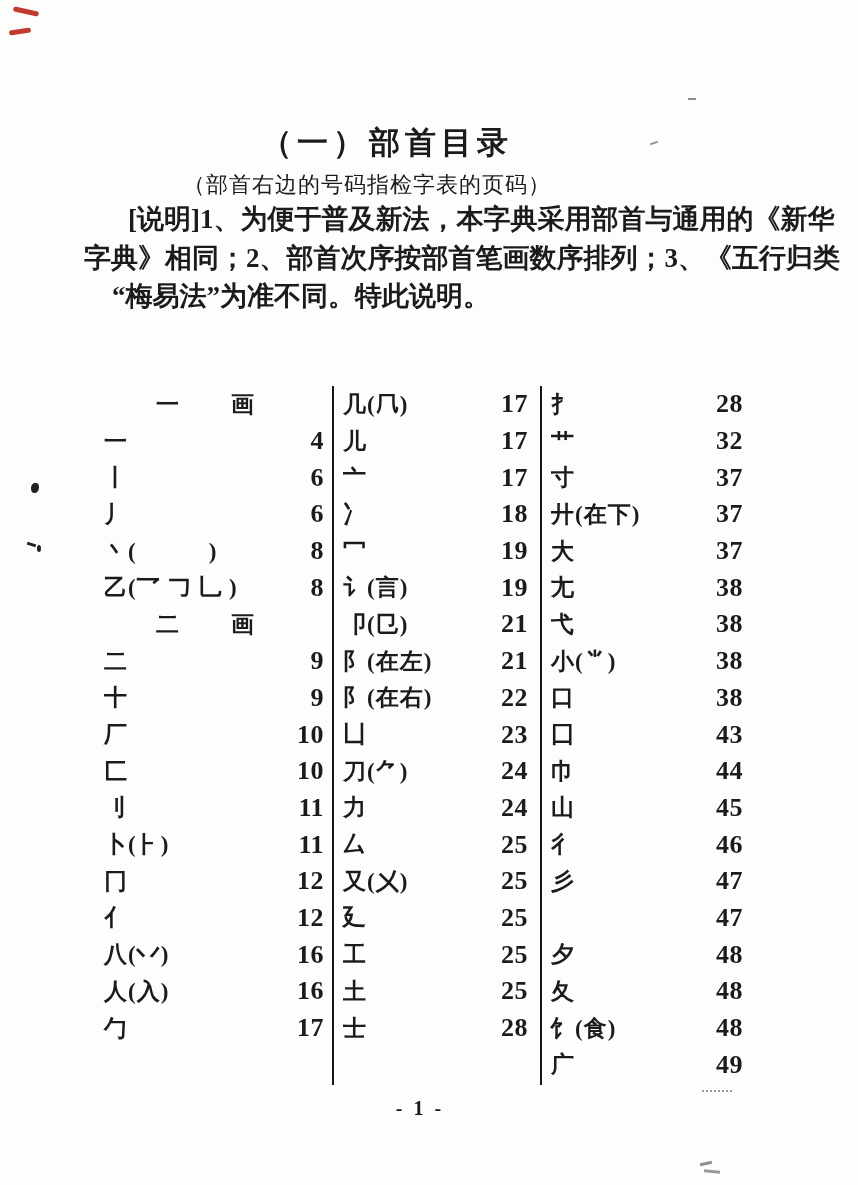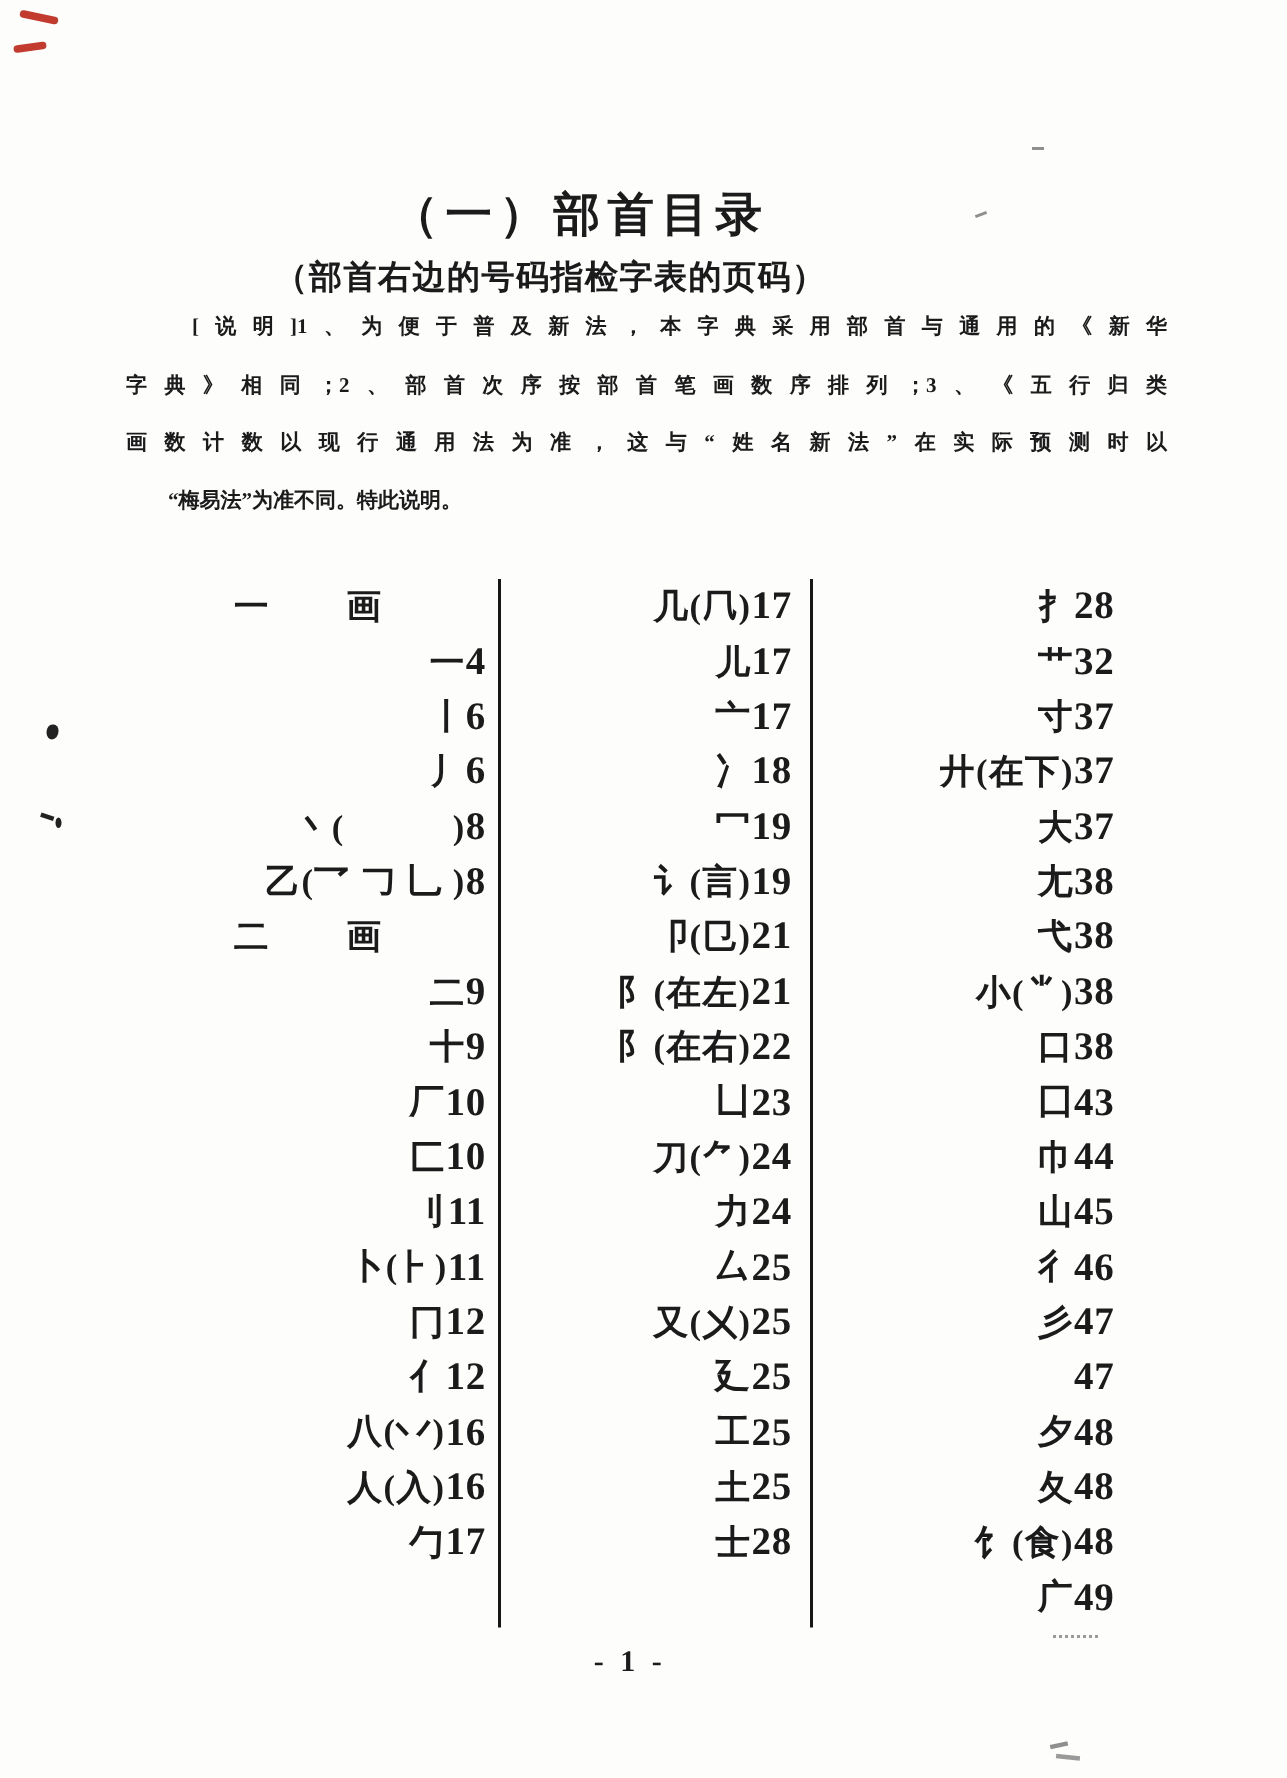--- a/index.html
+++ b/index.html
@@ -8,39 +8,39 @@
     background:#fdfdfc;
     font-family:"Liberation Serif","DejaVu Serif",serif;
     color:#1b1b1b;
   }
   .page-title{
     position:absolute;top:122px;left:0;width:774px;
     text-align:center;font-size:31px;font-weight:700;letter-spacing:5px;
   }
   .page-subtitle{
     position:absolute;top:170px;left:0;width:734px;
-    text-align:center;font-size:22px;font-weight:700;letter-spacing:1px;
+    text-align:center;font-size:22px;font-weight:400;letter-spacing:1px;
   }
   .notes{
     position:absolute;top:200px;left:84px;width:694px;
-    font-size:14px;font-weight:600;
+    font-size:27px;font-weight:600;
   }
   .note-line{
     height:38.5px;line-height:38.5px;
     text-align:justify;text-align-last:justify;
     white-space:nowrap;overflow:visible;
   }
   .note-line.first{text-indent:44px;}
   .note-line.last{text-align-last:left;margin-left:28px;}
   .index-column{position:absolute;top:386px;}
   .col-0{left:88px;width:236px;}
   .col-1{left:341px;width:187px;}
   .col-2{left:549px;width:194px;}
   .row{
-    height:36.7px;display:flex;align-items:center;justify-content:flex-end;
+    height:36.7px;display:flex;align-items:center;justify-content:space-between;
     font-size:23px;font-weight:600;
   }
   .col-0 .row.entry{padding-left:16px;}
   .col-1 .row.entry,.col-2 .row.entry{padding-left:2px;}
   .radical{white-space:pre;letter-spacing:1px;}
   .pagenum{font-size:26px;font-weight:600;letter-spacing:0.5px;}
   .header-row{justify-content:center;font-weight:700;letter-spacing:2px;}
   .column-divider{
     position:absolute;top:386px;width:2px;height:699px;background:#161616;
   }
@@ -55,21 +55,20 @@
 </style>
 </head>
 <body>
 
 <div class="page-title">（一）部首目录</div>
 <div class="page-subtitle">（部首右边的号码指检字表的页码）</div>
 
 <div class="notes">
     <div class="note-line first">[说明]1、为便于普及新法，本字典采用部首与通用的《新华</div>
     <div class="note-line">字典》相同；2、部首次序按部首笔画数序排列；3、《五行归类</div>
-    <div class="note-line">画数计数以现行通用法为准，这与“姓名新法”在实际预测时以</div>
     <div class="note-line last">“梅易法”为准不同。特此说明。</div>
   </div>
 
 <div class="column-divider divider-1"></div>
 <div class="column-divider divider-2"></div>
 <div class="index-column col-0">
     <div class="row header-row">一　　画</div>
     <div class="row entry">
       <span class="radical">一</span>
       <span class="pagenum">4</span>

